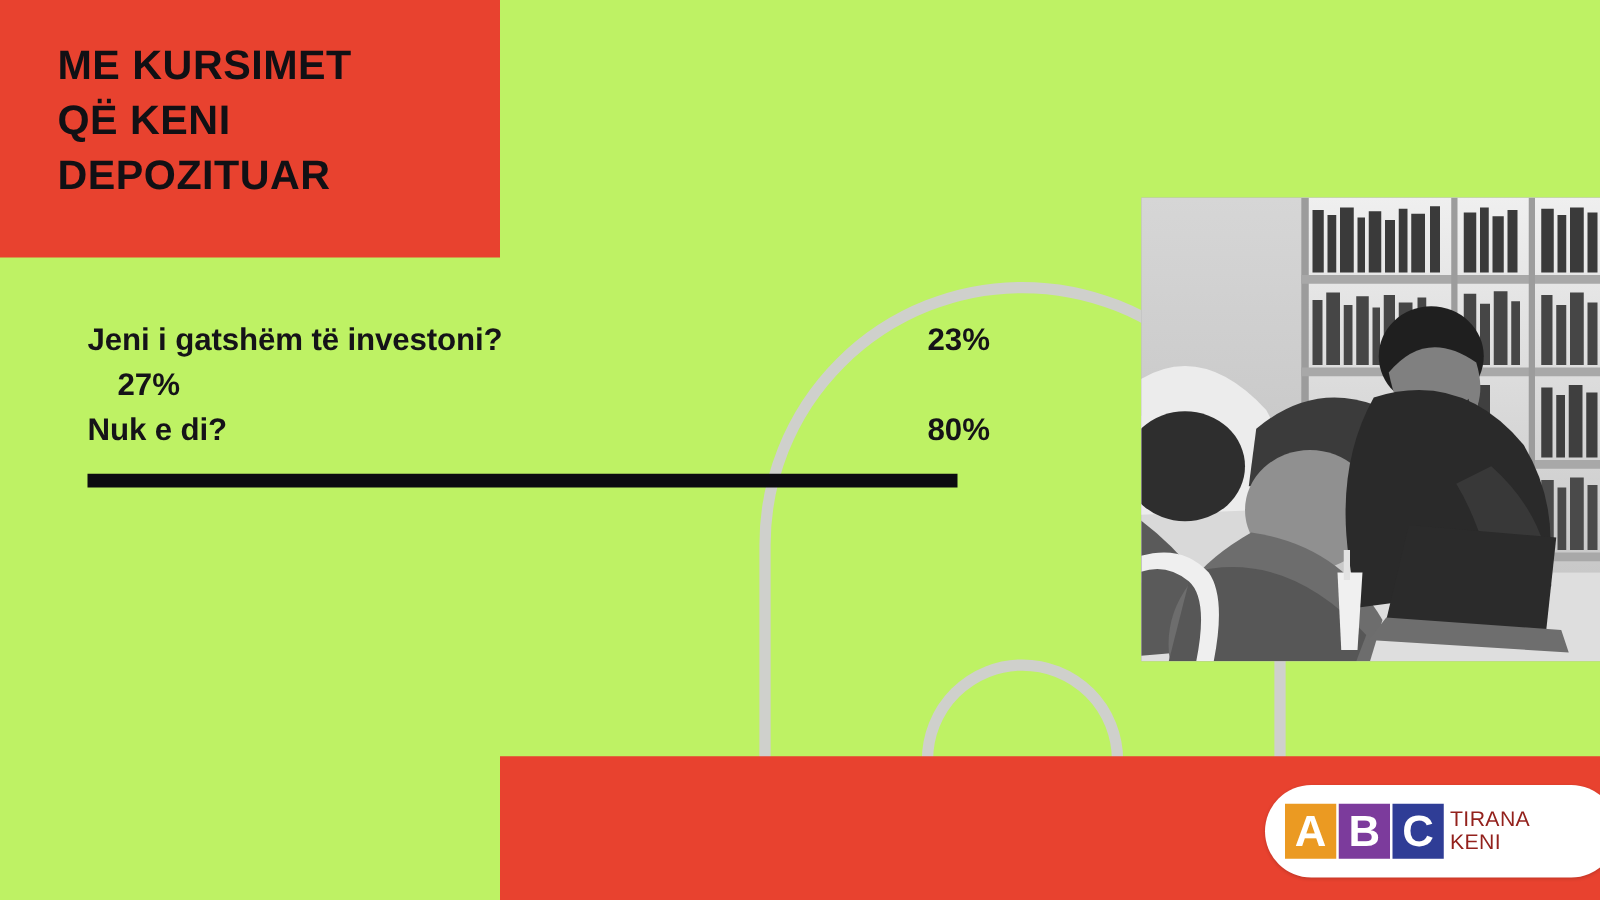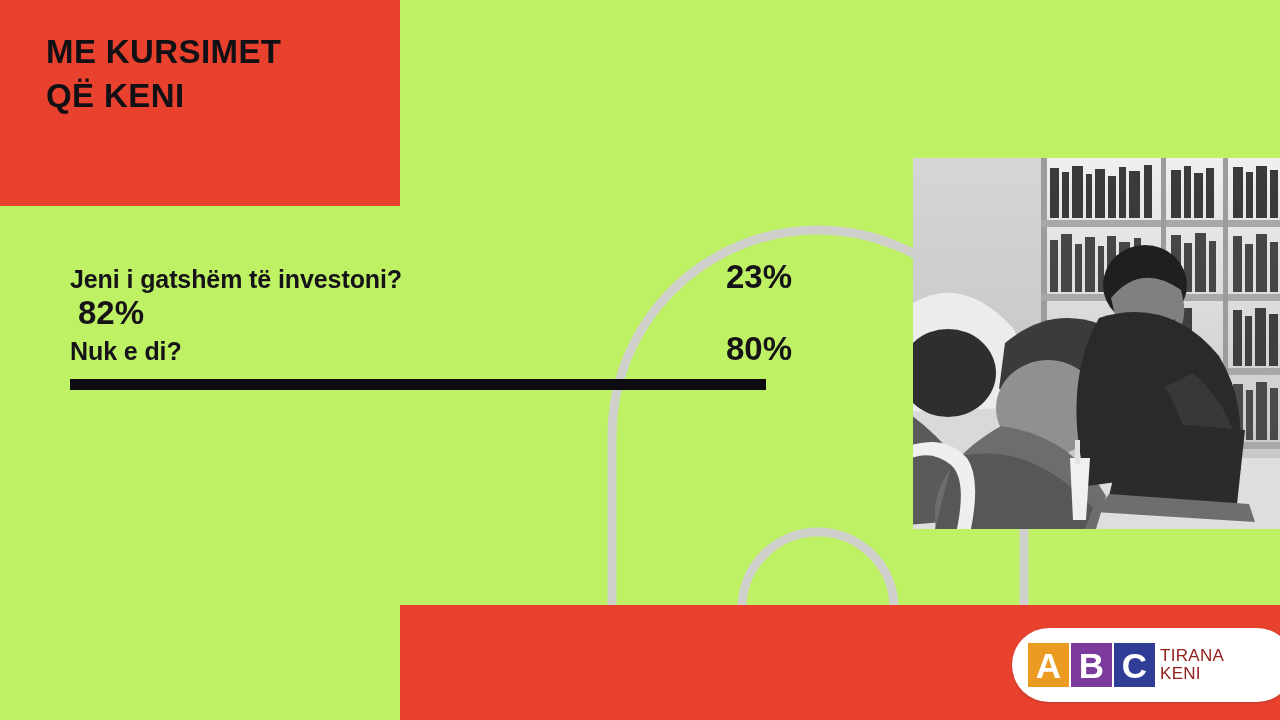--- a/index.html
+++ b/index.html
@@ -82,21 +82,21 @@
   .result-label {
     color:#151318;
     font-weight:bold;
     font-size:25px;
     letter-spacing:-0.1px;
     white-space:nowrap;
   }
   .result-value {
     color:#151318;
     font-weight:bold;
-    font-size:33px;
+    font-size:25px;
     letter-spacing:0px;
     text-align:right;
     min-width:74px;
   }
   .underline {
     position:absolute;
     left:70px; top:379px;
     width:696px; height:11px;
     background:#0d0c10;
     z-index:5;
@@ -255,30 +255,31 @@
       <rect x="162" y="282" width="5" height="24" fill="#e2e2e2"></rect>
 
       <path d="M-10 290 q40 -16 64 10 q14 20 4 71 l-14 0 q10 -50 -6 -64 q-22 -18 -48 -3 Z" fill="#efefef"></path>
     </svg>
   </div>
 
   <div class="title-block">
     <div class="title-text">
       <span class="title-line">ME KURSIMET</span>
       <span class="title-line">QË KENI</span>
+      <span class="title-line">DEPOZITUAR</span>
     </div>
   </div>
 
   <div class="results">
     <div class="result-row">
       <span class="result-label">Jeni i gatshëm të investoni?</span>
       <span class="result-value">23%</span>
     </div>
     <div class="result-row">
-      <span class="result-value">82%</span>
+      <span class="result-value">27%</span>
     </div>
     <div class="result-row">
       <span class="result-label">Nuk e di?</span>
       <span class="result-value">80%</span>
     </div>
   </div>
   <div class="underline"></div>
 
   <div class="logo">
     <div class="logo-letters">

